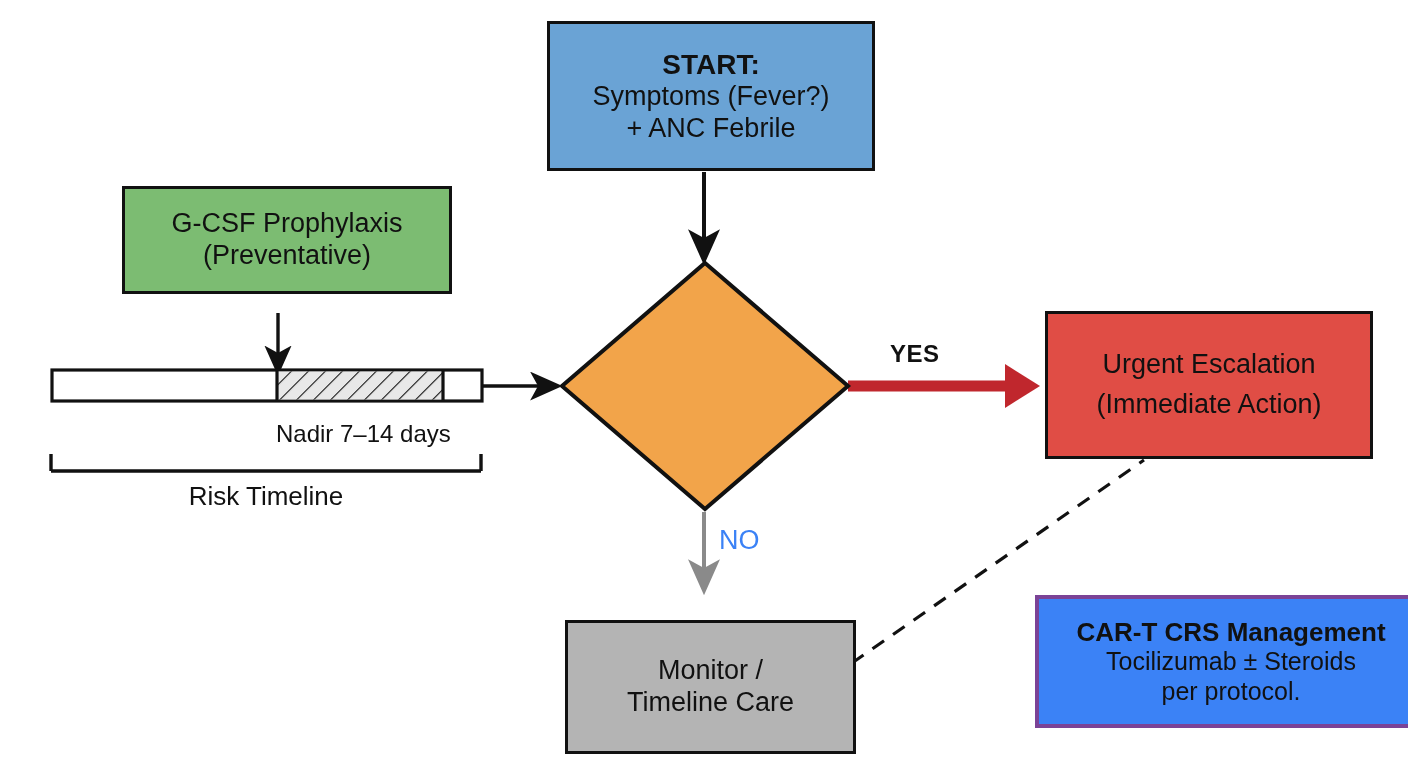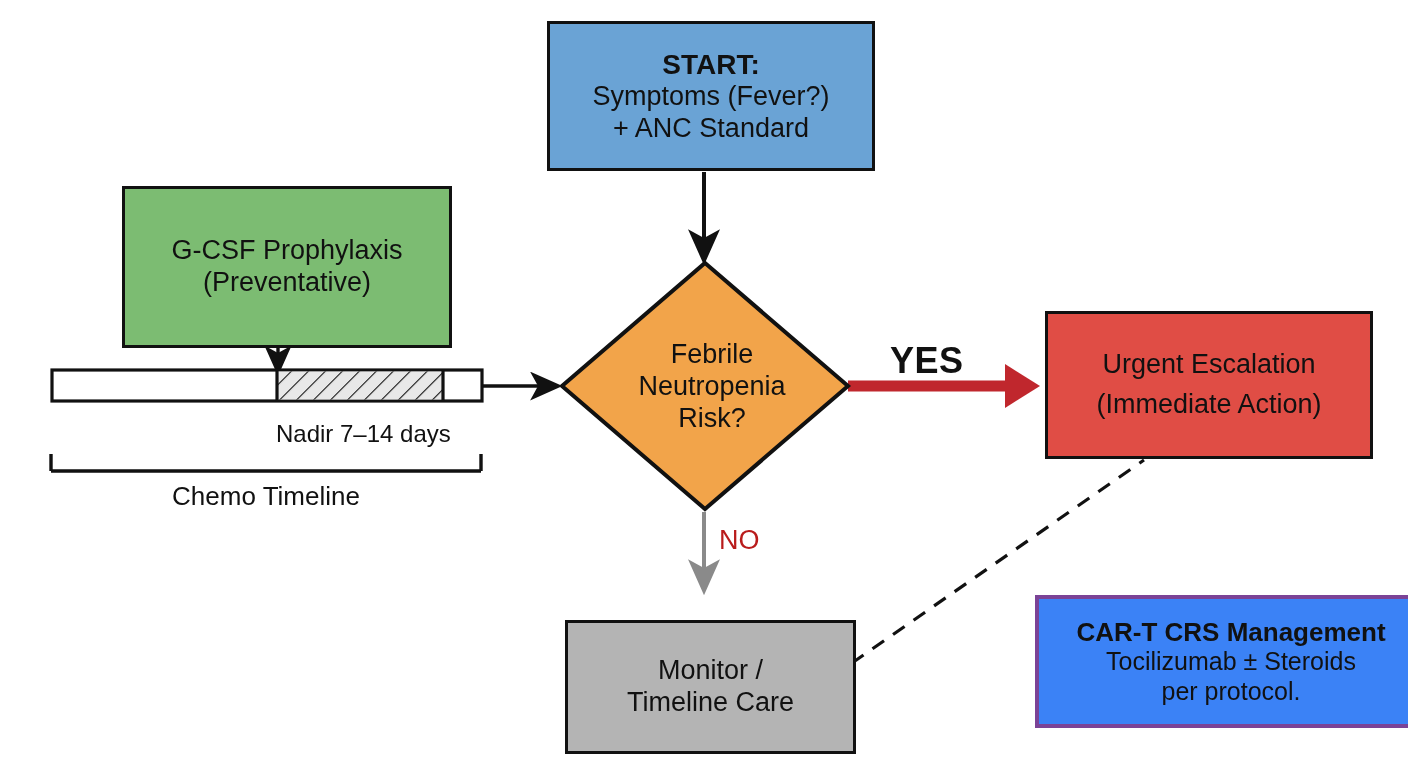--- a/index.html
+++ b/index.html
@@ -55,21 +55,21 @@
   #start-node .ttl {
     font-weight: bold;
     font-size: 28px;
   }
 
   
   #gcsf-node {
     left: 115px;
     top: 186px;
     width: 330px;
-    height: 162px;
+    height: 108px;
     background: #7cbc72;
     font-size: 27px;
   }
 
   
   #diamond-node {
     left: 560px;
     top: 262px;
     width: 290px;
     height: 250px;
@@ -121,29 +121,29 @@
 
   
   .free-label {
     position: absolute;
     white-space: nowrap;
     color: #111111;
   }
   #yes-label {
     left: 890px;
     top: 340px;
-    font-size: 36px;
+    font-size: 24px;
     font-weight: bold;
     letter-spacing: 0.5px;
   }
   #no-label {
     left: 719px;
     top: 525px;
     font-size: 27px;
-    color: #b91c1c;
+    color: #3b82f6;
   }
   #nadir-label {
     left: 276px;
     top: 420px;
     font-size: 24px;
   }
   #chemo-caption {
     left: 51px;
     top: 480px;
     width: 430px;
@@ -193,33 +193,28 @@
     <line x1="704" y1="512" x2="704" y2="588" stroke="#8a8a8a" stroke-width="4" marker-end="url(#arrowGrey)"></line>
 
     <line x1="852" y1="663" x2="1144" y2="460" stroke="#111111" stroke-width="3.2" stroke-dasharray="14 11"></line>
 
     <polygon points="705,263 848,386 705,509 562,386" fill="#f2a44a" stroke="#111111" stroke-width="4"></polygon>
   </svg>
 
   <div class="node box" id="start-node">
     <span class="ttl">START:</span>
     <span>Symptoms (Fever?)</span>
-    <span>+ ANC Standard</span>
+    <span>+ ANC Febrile</span>
   </div>
 
   <div class="node box" id="gcsf-node">
     <span>G-CSF Prophylaxis</span>
     <span>(Preventative)</span>
   </div>
 
-  <div class="node" id="diamond-node">
-    <span class="dtext">Febrile</span>
-    <span class="dtext">Neutropenia</span>
-    <span class="dtext">Risk?</span>
-  </div>
 
   <div class="node box" id="urgent-node">
     <span>Urgent Escalation</span>
     <span>(Immediate Action)</span>
   </div>
 
   <div class="node box" id="monitor-node">
     <span>Monitor /</span>
     <span>Timeline Care</span>
   </div>
@@ -228,16 +223,16 @@
     <span class="ttl">CAR-T CRS Management</span>
     <span>Tocilizumab ± Steroids</span>
     <span>per protocol.</span>
   </div>
 
   <div class="free-label" id="yes-label">YES</div>
   <div class="free-label" id="no-label">NO</div>
   <div class="free-label" id="nadir-label">Nadir 7–14 days</div>
 
   <div class="free-label" id="chemo-caption">
-    <div>Chemo Timeline</div>
+    <div>Risk Timeline</div>
   </div>
 
 </div>
 
 </body></html>

